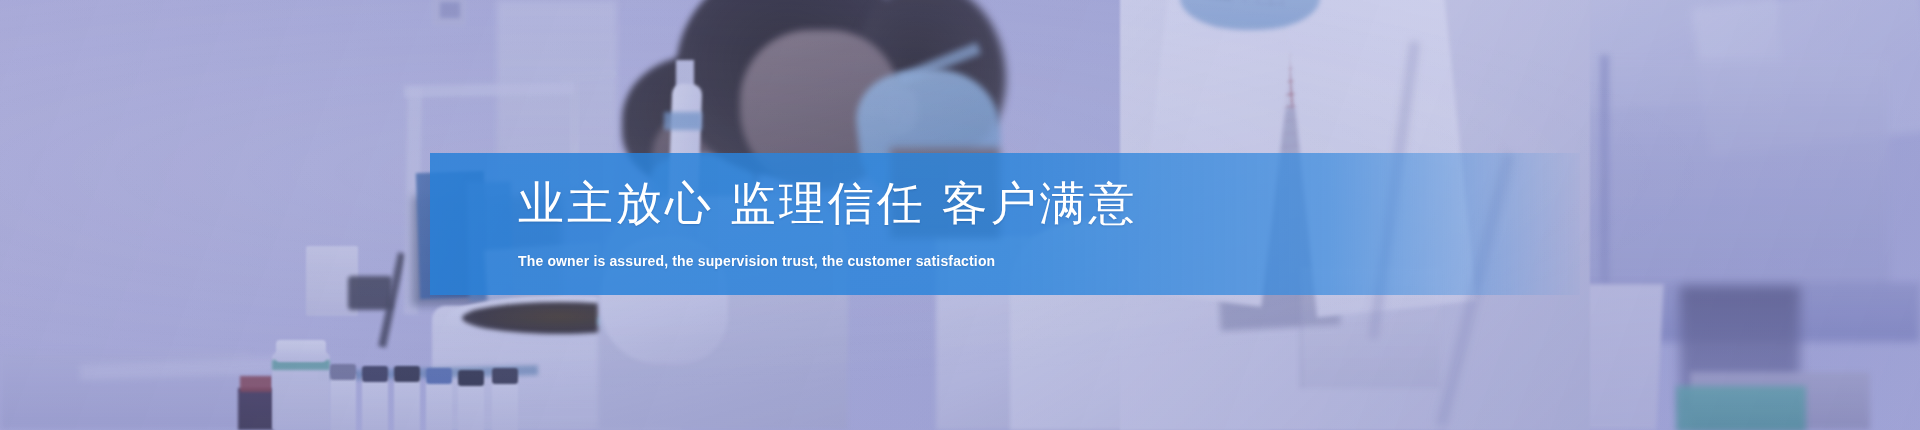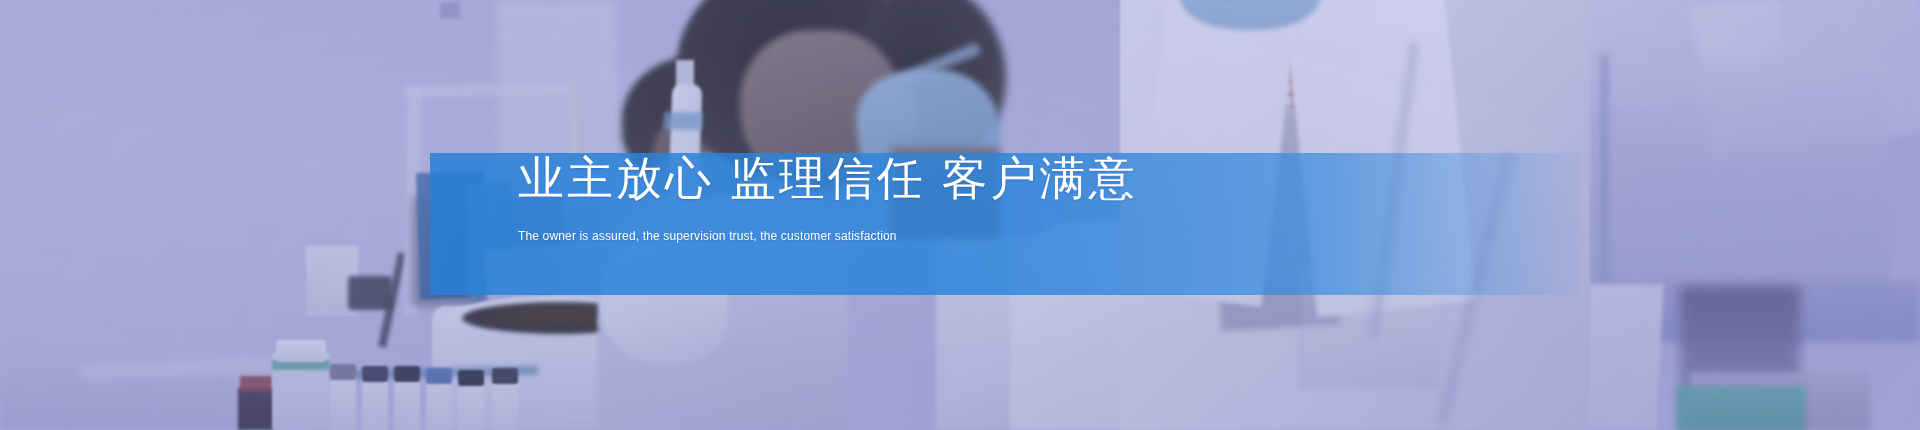--- a/index.html
+++ b/index.html
@@ -488,40 +488,40 @@
     left:430px; top:153px;
     width:1150px; height:142px;
     background:linear-gradient(90deg,
       rgba(41,128,216,.86) 0%,
       rgba(45,133,219,.84) 50%,
       rgba(60,140,222,.72) 78%,
       rgba(80,150,225,.34) 93%,
       rgba(100,160,228,.05) 100%);
     display:flex;
     flex-direction:column;
-    justify-content:flex-start;
+    justify-content:center;
     padding-left:88px;
   }
 
   .slogan-title{
     color:#ffffff;
     font-size:46px;
     line-height:1.12;
     letter-spacing:3px;
     font-weight:400;
     white-space:nowrap;
     text-shadow:0 1px 2px rgba(20,60,120,.25);
   }
 
   .slogan-sub{
     color:#ffffff;
-    font-size:12px;
+    font-size:14px;
     line-height:1.2;
     letter-spacing:.15px;
-    font-weight:400;
+    font-weight:700;
     margin-top:24px;
     white-space:nowrap;
     text-shadow:0 1px 2px rgba(20,60,120,.25);
   }
 </style>
 </head>
 <body>
 
 <div class="banner-hero">
 

